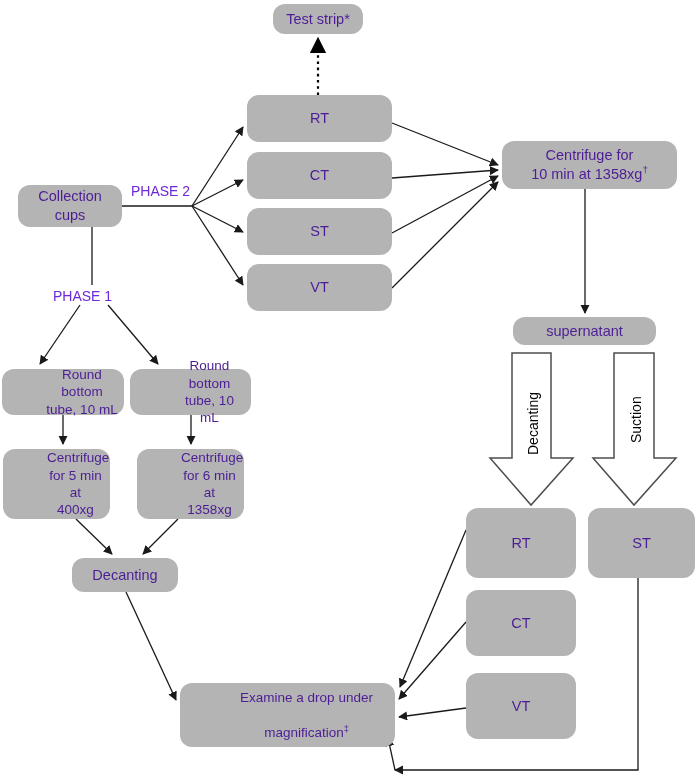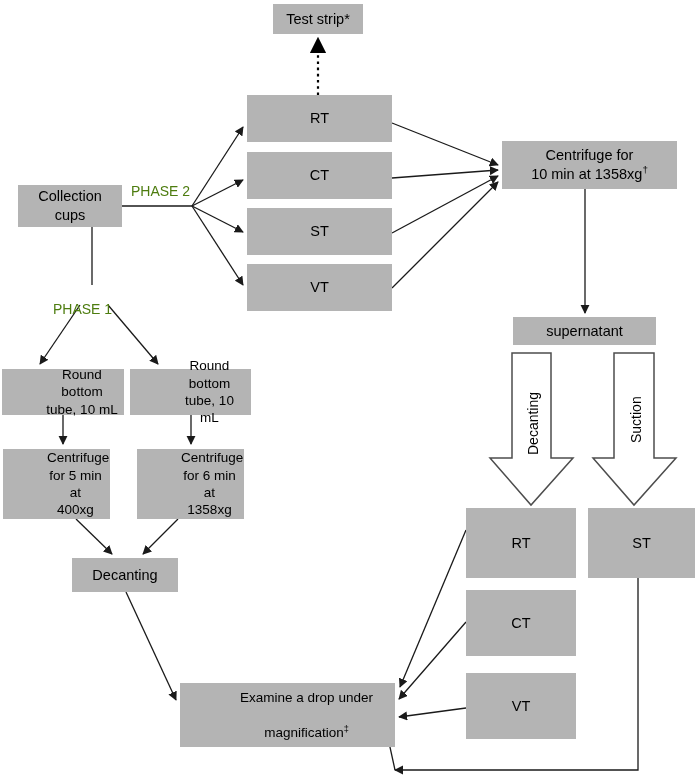--- a/index.html
+++ b/index.html
@@ -24,43 +24,43 @@
     left: 0;
     top: 0;
     width: 697px;
     height: 777px;
     pointer-events: none;
   }
   .node {
     position: absolute;
     box-sizing: border-box;
     background: #b4b4b4;
-    border-radius: 0;
+    border-radius: 12px;
     display: flex;
     align-items: center;
     justify-content: center;
     text-align: center;
-    color: #000000;
+    color: #4c1d95;
     font-size: 14.5px;
     line-height: 1.28;
     padding: 2px 6px;
     z-index: 3;
   }
   .node.small {
     font-size: 13.5px;
     padding-left: 44px;
   }
   .node-label {
     display: block;
     width: 100%;
   }
   .phase-label {
     position: absolute;
     font-size: 14px;
-    color: #4d7c0f;
+    color: #6d28d9;
     white-space: nowrap;
     z-index: 4;
   }
   .block-arrow-label {
     position: absolute;
     font-size: 14px;
     color: #000000;
     white-space: nowrap;
     transform-origin: 0 0;
     z-index: 5;
@@ -142,21 +142,21 @@
     <span class="node-label">
       <span>Collection</span><br>
       <span>cups</span>
     </span>
   </div>
 
   <div class="phase-label" style="left:131px; top:183px;">
     <span>PHASE 2</span>
   </div>
 
-  <div class="phase-label" style="left:53px; top:288px;margin-top:13px;">
+  <div class="phase-label" style="left:53px; top:288px;">
     <span>PHASE 1</span>
   </div>
 
   <div class="node" style="left:247px; top:95px; width:145px; height:47px;">
     <span class="node-label">RT</span>
   </div>
 
   <div class="node" style="left:247px; top:152px; width:145px; height:47px;">
     <span class="node-label">CT</span>
   </div>

